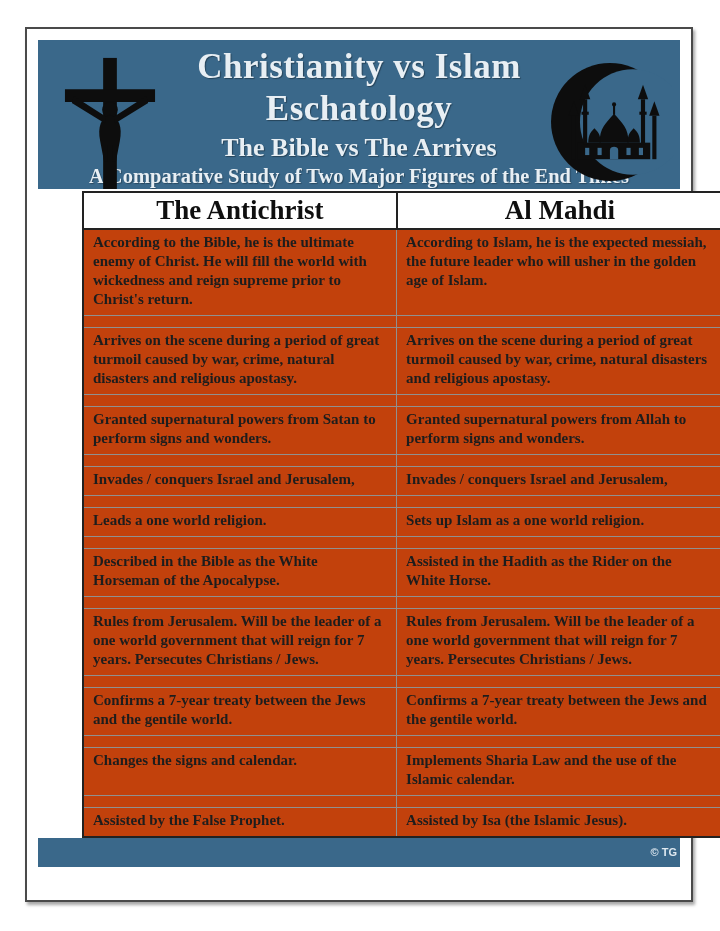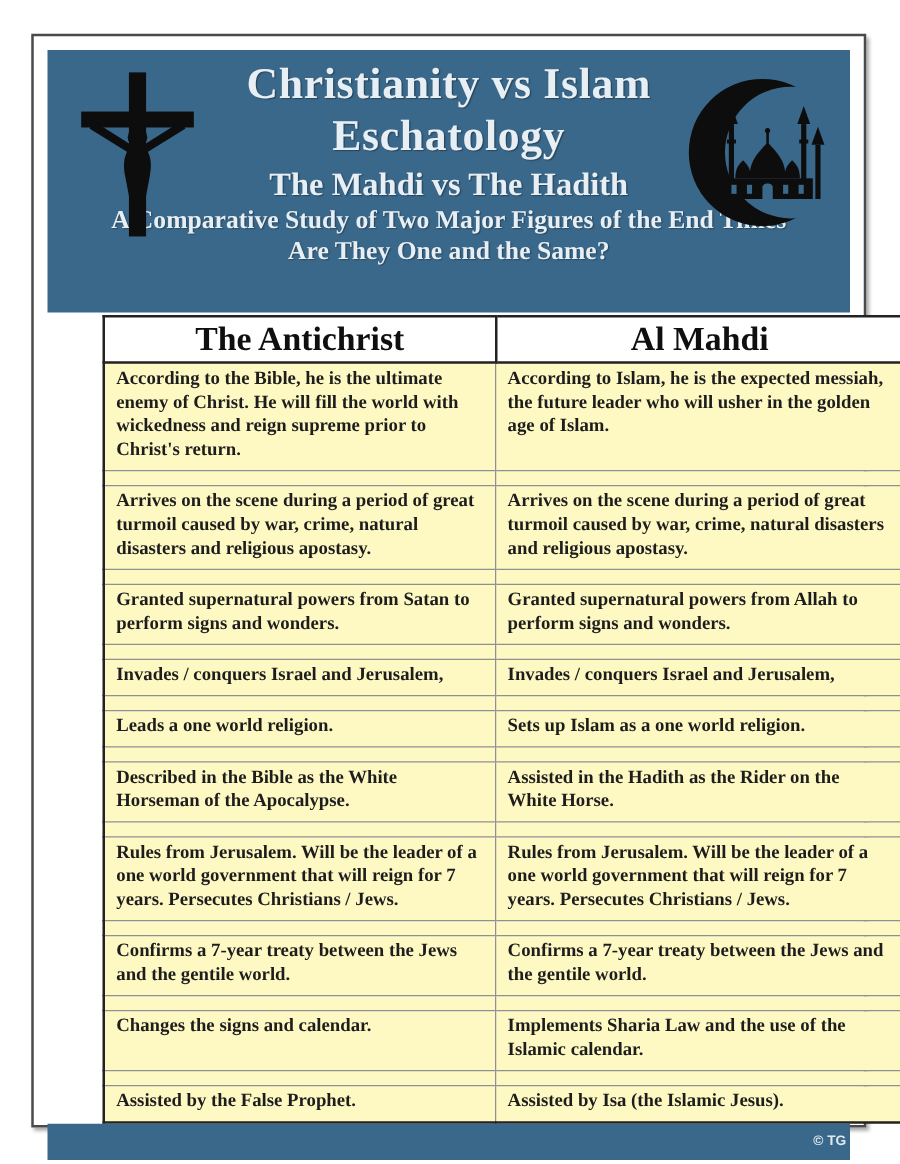--- a/index.html
+++ b/index.html
@@ -15,21 +15,21 @@
     left: 25px; top: 27px;
     width: 668px; height: 875px;
     background: #ffffff;
     border: 2px solid #4a4a4a;
     box-shadow: 2px 3px 3px rgba(0,0,0,0.35);
     padding: 11px 11px 0 11px;
   }
   
   .banner {
     position: relative;
-    height: 210px;
+    height: 149px;
     background: #3a688a;
     color: #e8eff4;
     text-align: center;
     padding-top: 6px;
     overflow: hidden;
   }
   .banner .title-line {
     font-size: 35px;
     font-weight: bold;
     line-height: 42px;
@@ -75,21 +75,21 @@
     text-align: center;
   }
   table.cmp td {
     border: 1px solid #909090;
     font-size: 15px;
     font-weight: bold;
     color: #1d1d1d;
     line-height: 19px;
     padding: 3px 8px 6px 9px;
     vertical-align: top;
-    background: #fef9c3;
+    background: #c2410c;
   }
   table.cmp tr.spacer td {
     height: 12px;
     padding: 0;
   }
   
   .footerbar {
     height: 29px;
     background: #3a688a;
     text-align: right;
@@ -151,21 +151,21 @@
           <rect x="34" y="85" width="4" height="7"></rect>
           <rect x="46" y="85" width="4" height="7"></rect>
           <rect x="74" y="85" width="4" height="7"></rect>
           <rect x="86" y="85" width="4" height="7"></rect>
         </g>
       </svg>
     </span>
 
     <div class="title-line">Christianity vs Islam</div>
     <div class="title-line">Eschatology</div>
-    <div class="subtitle">The Mahdi vs The Hadith</div>
+    <div class="subtitle">The Bible vs The Arrives</div>
     <div class="tagline">A Comparative Study of Two Major Figures of the End Times</div>
     <div class="tagline">Are They One and the Same?</div>
   </div>
 
   <table class="cmp">
     <colgroup>
         <col class="c-left">
         <col class="c-right">
       </colgroup>
     <thead>

